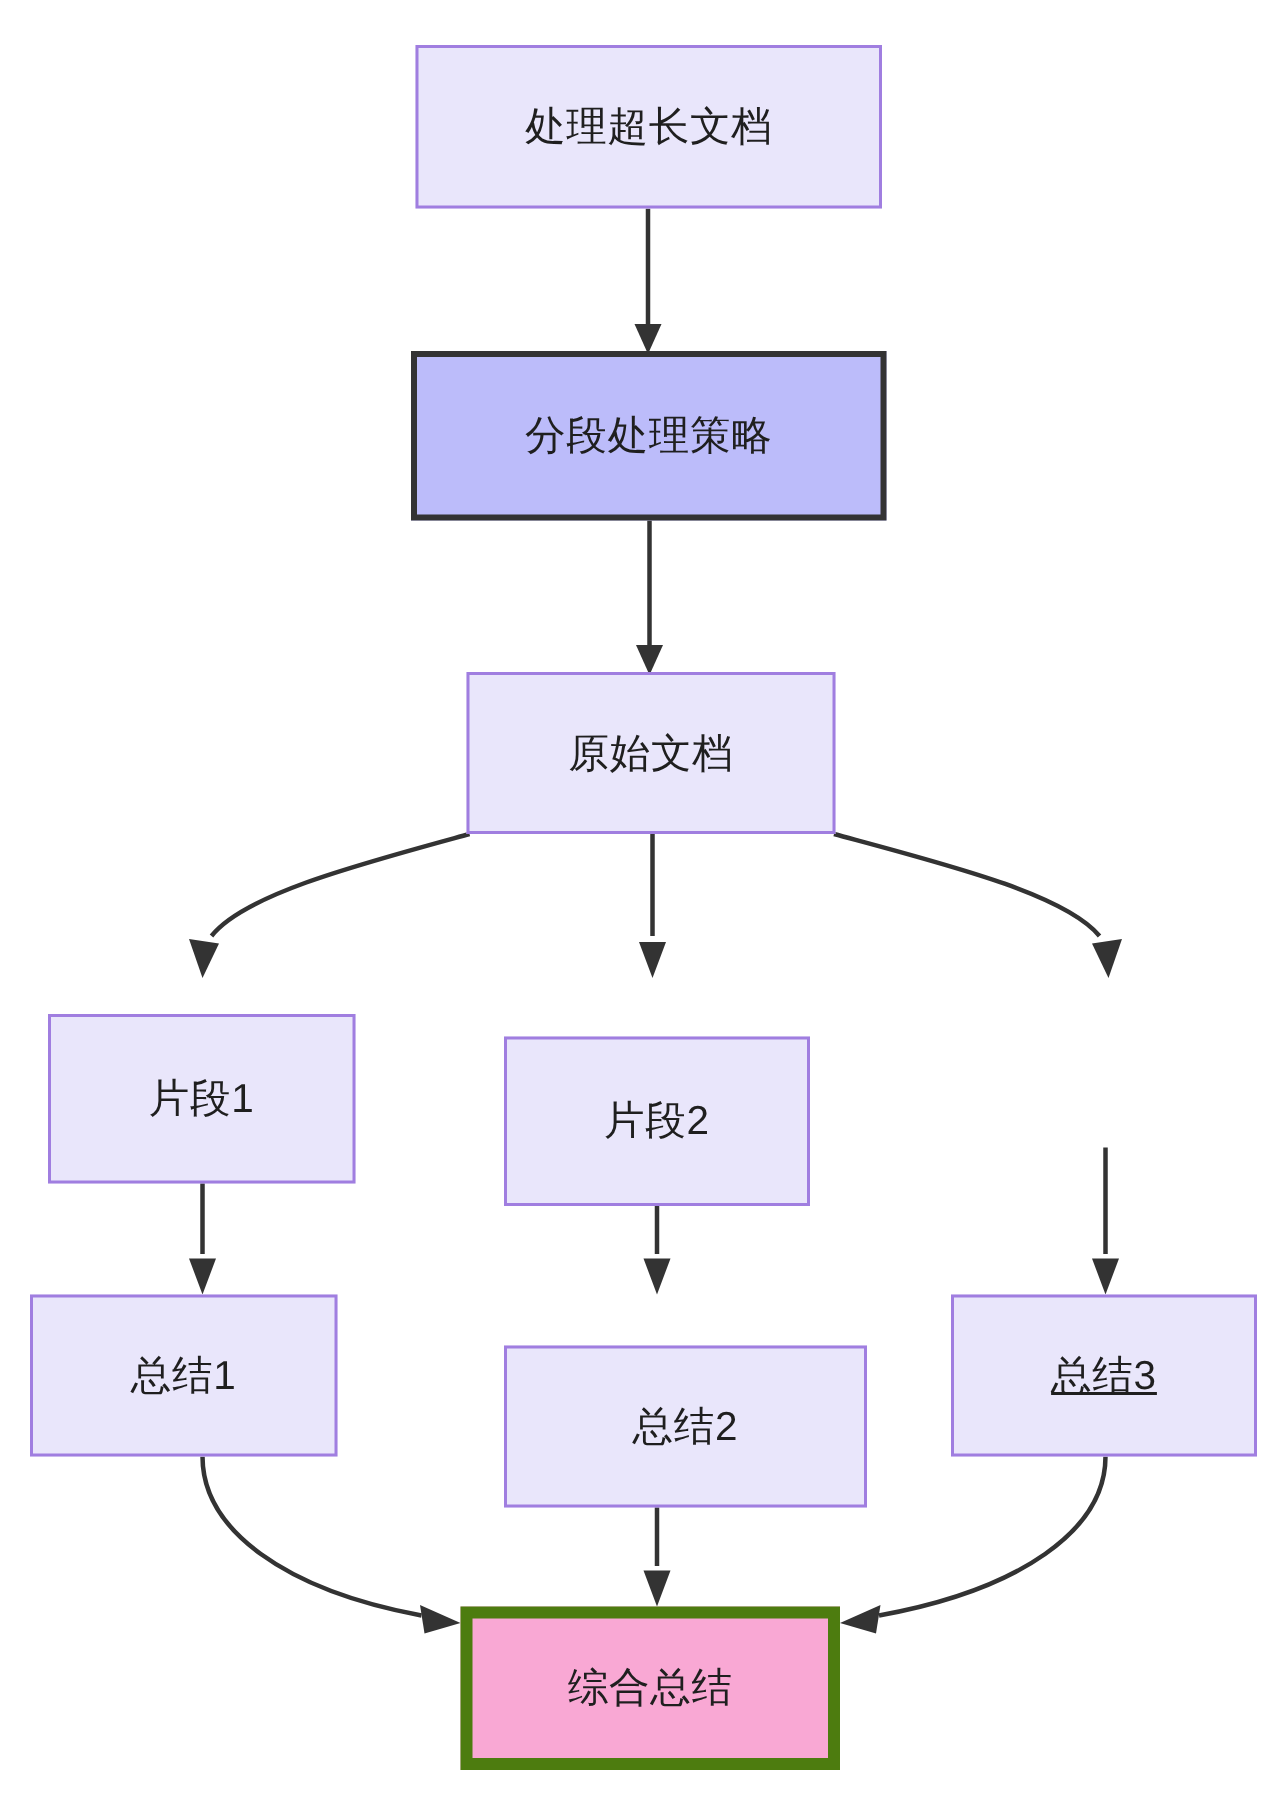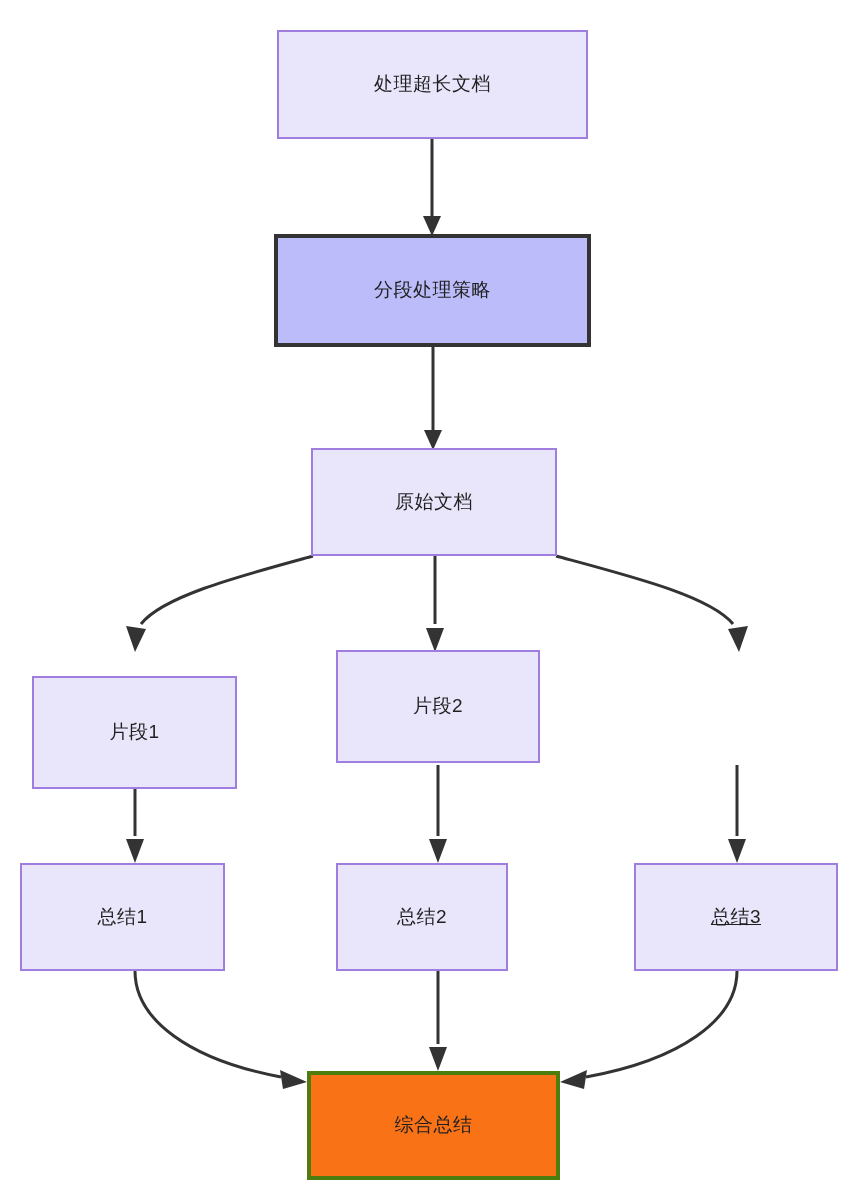--- a/index.html
+++ b/index.html
@@ -25,36 +25,36 @@
     height: 1196px;
   }
   .node {
     position: absolute;
     box-sizing: border-box;
     display: flex;
     align-items: center;
     justify-content: center;
     text-align: center;
     color: #1f1f1f;
-    font-size: 19px;
+    font-size: 27px;
     line-height: 1.2;
     letter-spacing: 0.5px;
     z-index: 2;
   }
   .node-normal {
     background: #e9e6fb;
     border: 2px solid #a07ee0;
   }
   .node-highlight {
     background: #bcbcfa;
     border: 4px solid #333333;
   }
   .node-final {
-    background: #f97316;
-    border: 4px solid #4d7c0f;
+    background: #f9a8d4;
+    border: 8px solid #4d7c0f;
   }
   .edge-path {
     fill: none;
     stroke: #333333;
     stroke-width: 3;
   }
   .arrow-head {
     fill: #333333;
     stroke: none;
   }
@@ -132,30 +132,30 @@
   </div>
 
   <div class="node node-highlight" style="left:274px; top:234px; width:317px; height:113px;">
     <span>分段处理策略</span>
   </div>
 
   <div class="node node-normal" style="left:32px; top:676px; width:205px; height:113px;">
     <span>片段1</span>
   </div>
 
-  <div class="node node-normal" style="left:336px; top:650px; width:204px; height:113px;">
+  <div class="node node-normal" style="left:336px; top:691px; width:204px; height:113px;">
     <span>片段2</span>
   </div>
 
 
   <div class="node node-normal" style="left:20px; top:863px; width:205px; height:108px;">
     <span>总结1</span>
   </div>
 
-  <div class="node node-normal" style="left:336px; top:863px; width:172px; height:108px;">
+  <div class="node node-normal" style="left:336px; top:897px; width:242px; height:108px;">
     <span>总结2</span>
   </div>
 
   <div class="node node-normal" style="left:634px; top:863px; width:204px; height:108px;text-decoration:underline;">
     <span>总结3</span>
   </div>
 
   <div class="node node-final" style="left:307px; top:1071px; width:253px; height:109px;">
     <span>综合总结</span>
   </div>

